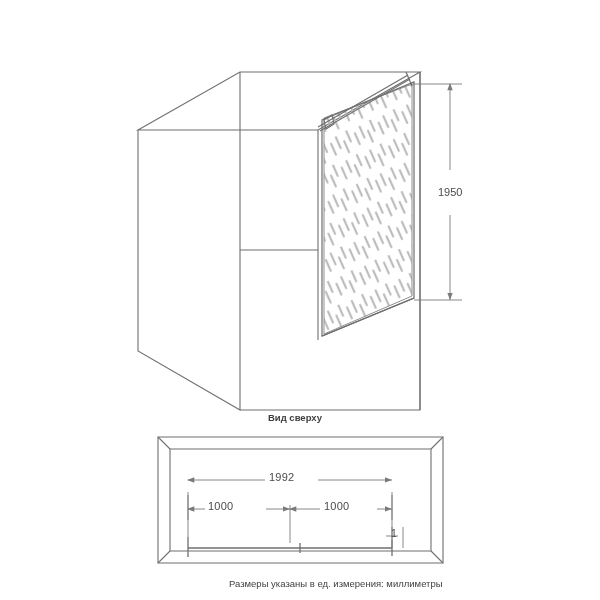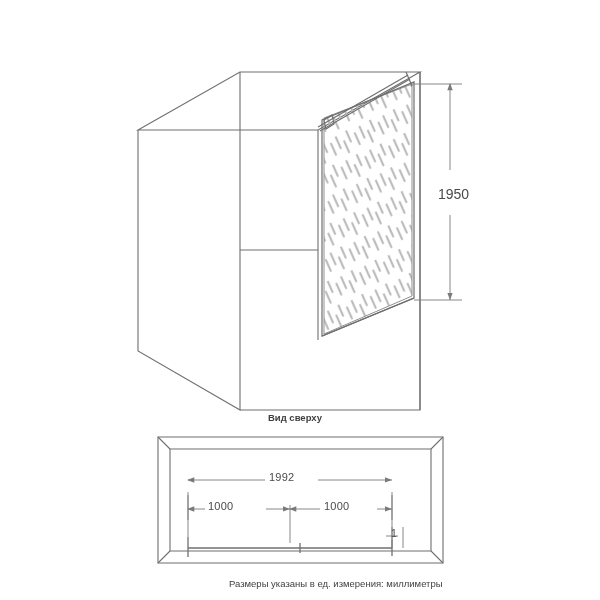--- a/index.html
+++ b/index.html
@@ -31,21 +31,21 @@
   }
   .footnote {
     position: absolute;
     font-size: 9.5px;
     color: #3f3f3f;
     white-space: nowrap;
     padding-left: 45px;
   }
   .dim-v {
     position: absolute;
-    font-size: 14px;
+    font-size: 11px;
     color: #4a4a4a;
     white-space: nowrap;
   }
 </style>
 </head>
 <body>
 
 <div id="stage">
 
   <svg class="diagram" viewBox="0 0 600 600">

